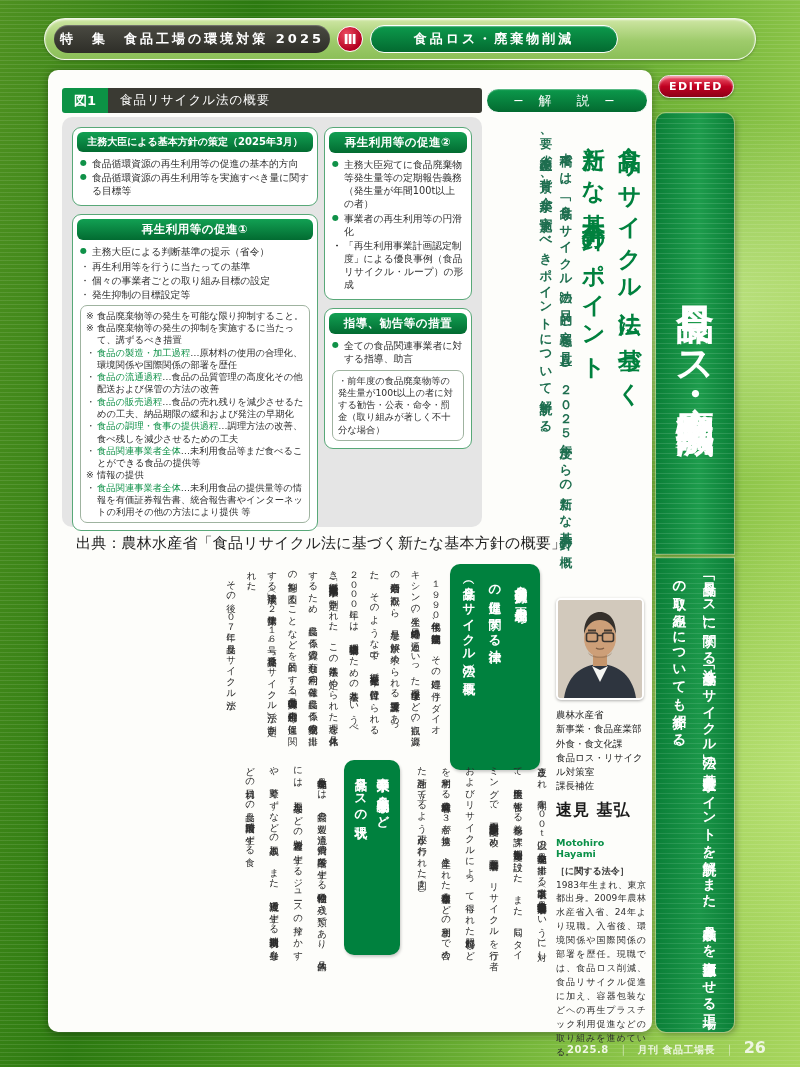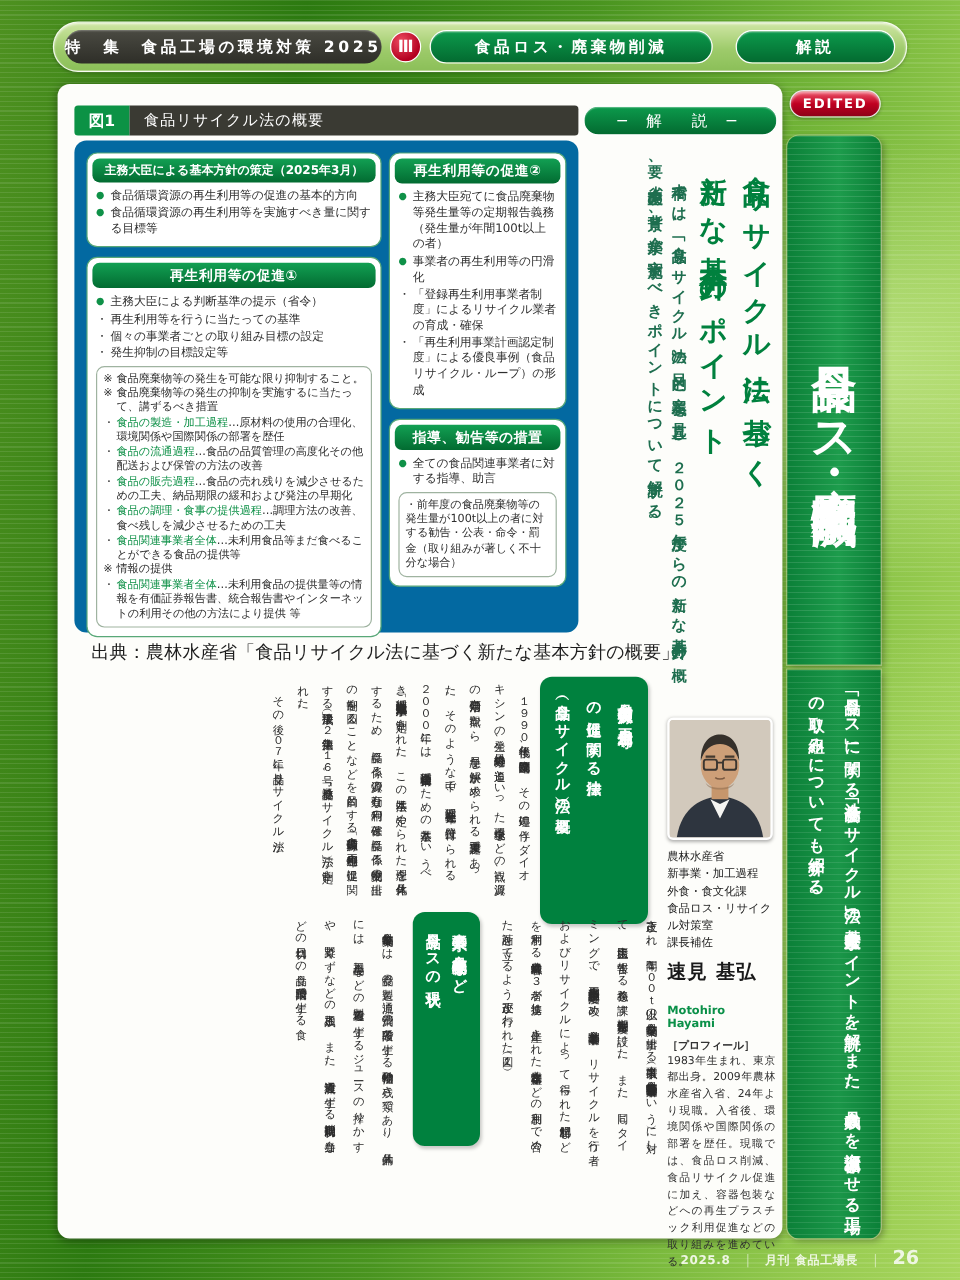--- a/index.html
+++ b/index.html
@@ -34,21 +34,21 @@
   
   .panel{ position:absolute; left:48px; top:70px; width:604px; height:962px;
     background:#fdfdfa; border-radius:10px; box-shadow:0 2px 8px rgba(0,0,0,.35); }
   
   .fig-head{ position:absolute; left:14px; top:18px; width:420px; height:25px; display:flex; }
   .fig-label{ width:46px; background:#0c9245; color:#fff; font-weight:bold; font-size:13px;
     display:flex; align-items:center; justify-content:center; border-radius:3px 0 0 3px; }
   .fig-title{ flex:1; background:#3a3a33; color:#fff; font-weight:normal; font-size:12.5px;
     display:flex; align-items:center; padding-left:12px; border-radius:0 3px 3px 0; letter-spacing:1px; }
   .fig-panel{ position:absolute; left:14px; top:47px; width:420px; height:410px;
-    background:#0369a1; border-radius:10px; padding:10px; }
+    background:#e5e5e5; border-radius:10px; padding:10px; }
   .fig-col-left{ position:absolute; left:10px; top:10px; width:246px; }
   .fig-col-right{ position:absolute; left:262px; top:10px; width:148px; }
   .fbox{ background:#fff; border:1.5px solid #58a878; border-radius:9px;
     padding:4px 7px 7px; margin-bottom:8px; }
   .fbox-head{ background:linear-gradient(180deg,#12a053,#026b31); color:#fff; font-weight:bold;
     font-size:11.5px; text-align:center; border-radius:6px; padding:3px 2px; margin:0 -3px 5px; letter-spacing:.5px; }
   .fbox-head.small{ font-size:10px; letter-spacing:0; }
   .flist{ font-size:9.8px; line-height:1.34; color:#2e2e2e; }
   .li{ position:relative; padding-left:12px; margin-bottom:1px; }
   .li .p{ position:absolute; left:0; top:0; }
@@ -124,21 +124,20 @@
 </style>
 </head>
 <body>
 
 <div class="page">
 
   <div class="header-band">
     <div class="pill pill-dark">特　集　食品工場の環境対策 2025</div>
     <div class="num-badge">Ⅲ</div>
     <div class="pill pill-green pill-g1">食品ロス・廃棄物削減</div>
-    <div class="pill pill-green pill-g2">解説</div>
   </div>
 
   <div class="panel">
 
     <div class="fig-head">
       <span class="fig-label">図1</span>
       <span class="fig-title">食品リサイクル法の概要</span>
     </div>
 
     <div class="fig-panel">
@@ -174,21 +173,21 @@
             </div>
         </div>
       </div>
       <div class="fig-col-right">
         <div class="fbox">
           <div class="fbox-head">再生利用等の促進②</div>
           <div class="flist">
 
           <div class="li c-b"><span class="p">●</span><span>主務大臣宛てに食品廃棄物等発生量等の定期報告義務（発生量が年間100t以上の者）</span></div>
               <div class="li c-b"><span class="p">●</span><span>事業者の再生利用等の円滑化</span></div>
-              <div class="li c-s"><span class="p">・</span><span>「登録再生利用事業者制度」によるリサイクル業者の育成・確保</span></div>
+              <div class="li c-s"><span class="p">・</span></div>
               <div class="li c-s"><span class="p">・</span><span>「再生利用事業計画認定制度」による優良事例（食品リサイクル・ループ）の形成</span></div>
             </div>
         </div>
         <div class="fbox">
           <div class="fbox-head">指導、勧告等の措置</div>
           <div class="flist">
 
           <div class="li c-b"><span class="p">●</span><span>全ての食品関連事業者に対する指導、助言</span></div>
             </div>
           <div class="fnote">・前年度の食品廃棄物等の発生量が100t以上の者に対する勧告・公表・命令・罰金（取り組みが著しく不十分な場合）</div>
@@ -239,28 +238,28 @@
           <rect x="44.5" y="33" width="11" height="8.5" rx="2" fill="none" stroke="#3a3530" stroke-width="1.6"></rect>
           <line x1="39.5" y1="35.5" x2="44.5" y2="35.5" stroke="#3a3530" stroke-width="1.6"></line>
           <line x1="30" y1="30.5" x2="38" y2="30.5" stroke="#43392f" stroke-width="1.8"></line>
           <line x1="46" y1="30.5" x2="54" y2="30.5" stroke="#43392f" stroke-width="1.8"></line>
           <path d="M38,48 C40,49.5 44,49.5 46,48" fill="none" stroke="#7a5a42" stroke-width="1.3"></path>
         </svg>
       </div>
       <div class="org">
 
       <div class="org-line">農林水産省</div>
-          <div class="org-line">新事業・加工過程</div>
+          <div class="org-line">新事業・食品産業部</div>
           <div class="org-line">外食・食文化課</div>
           <div class="org-line">食品ロス・リサイクル対策室</div>
           <div class="org-line">課長補佐</div>
         </div>
       <div class="a-name">速見 基弘</div>
       <div class="a-romaji">Motohiro Hayami</div>
-      <div class="a-plabel">［プロフィール］</div>
+      <div class="a-plabel">［に関する法令］</div>
       <div class="a-profile">1983年生まれ、東京都出身。2009年農林水産省入省、24年より現職。入省後、環境関係や国際関係の部署を歴任。現職では、食品ロス削減、食品リサイクル促進に加え、容器包装などへの再生プラスチック利用促進などの取り組みを進めている。</div>
     </div>
   </div>
 
   <div class="edited-badge">EDITED</div>
 
   <div class="banner-top">
     <span class="banner-title-text">食品ロス・廃棄物削減</span>
   </div>
 

